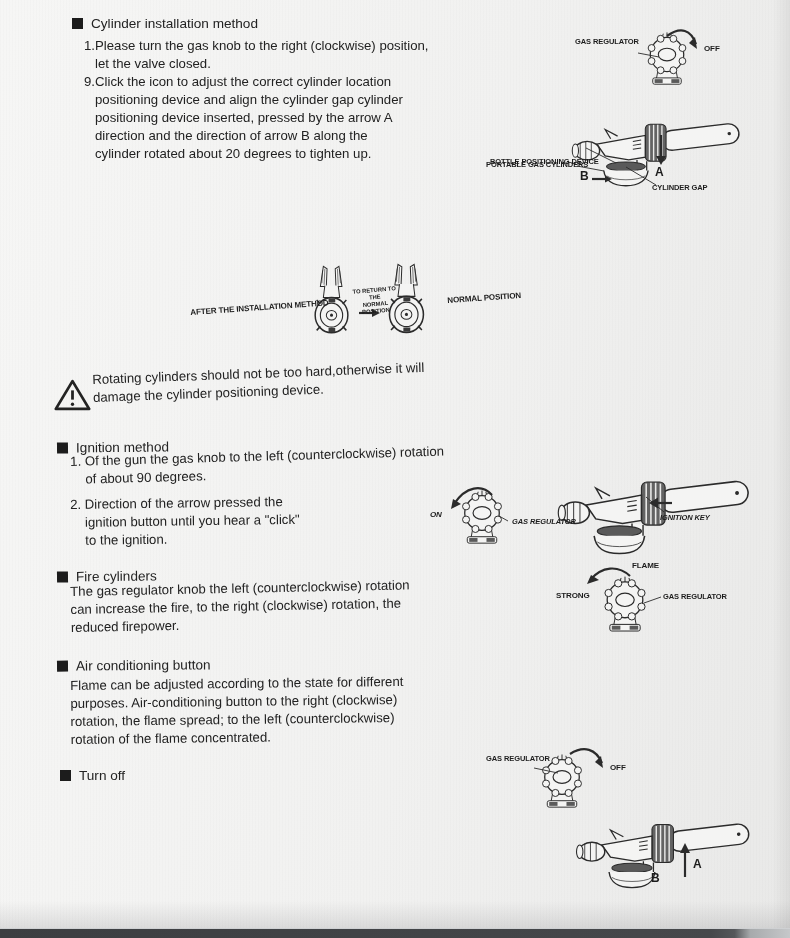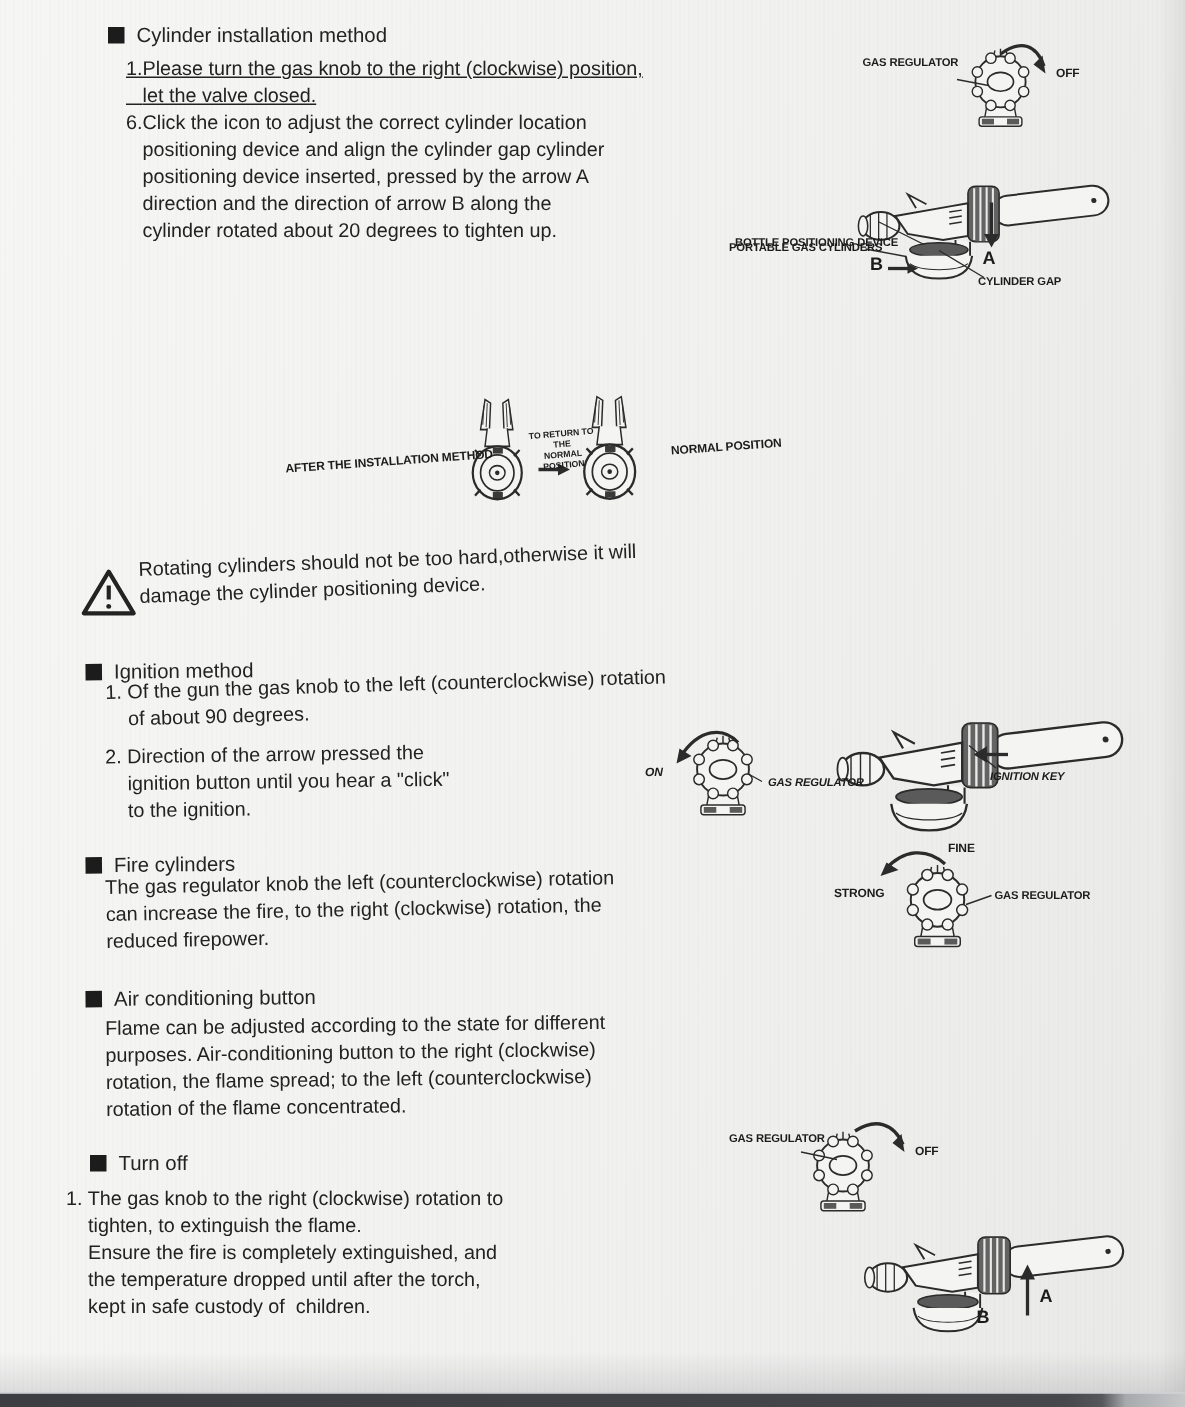--- a/index.html
+++ b/index.html
@@ -104,23 +104,23 @@
     </symbol>
   </defs>
 </svg>
 
 <div class="page">
 
   <div class="sec-head" style="left:72px;top:16px;">
     <span class="bullet"></span>
     <span>Cylinder installation method</span>
   </div>
-  <div class="txt" style="left:84px;top:37px;text-decoration:underline;">1.Please turn the gas knob to the right (clockwise) position,
+  <div class="txt" style="left:84px;top:37px;">1.Please turn the gas knob to the right (clockwise) position,
    let the valve closed.</div>
-  <div class="txt" style="left:84px;top:73px;">6.Click the icon to adjust the correct cylinder location
+  <div class="txt" style="left:84px;top:73px;">9.Click the icon to adjust the correct cylinder location
    positioning device and align the cylinder gap cylinder
    positioning device inserted, pressed by the arrow A
    direction and the direction of arrow B along the
    cylinder rotated about 20 degrees to tighten up.</div>
 
   <div class="fig" style="left:563px;top:24px;width:225px;height:82px;">
     <svg class="art" width="225" height="82" viewBox="0 0 225 82">
       <use href="#sym-knobtop" x="73" y="4" width="62" height="60"></use>
       <line class="ldr" x1="75" y1="29" x2="96" y2="33"></line>
       <path class="arr" d="M104 12 C118 2 128 6 133 20"></path>
@@ -205,44 +205,39 @@
 can increase the fire, to the right (clockwise) rotation, the
 reduced firepower.</div>
 
   <div class="fig" style="left:550px;top:558px;width:240px;height:92px;">
     <svg class="art" width="240" height="92" viewBox="0 0 240 92">
       <use href="#sym-knobtop" x="42" y="14" width="66" height="63"></use>
       <path class="arr" d="M80 18 C68 7 52 8 40 22"></path>
       <polygon points="37,26 41,17 49,22"></polygon>
       <line class="ldr" x1="111" y1="39" x2="94" y2="45"></line>
     </svg>
-    <span class="flabel md" style="left:82px;top:3px;">FINE</span>
+    <span class="flabel md" style="left:82px;top:3px;">FLAME</span>
     <span class="flabel md" style="left:6px;top:33px;">STRONG</span>
     <span class="flabel" style="left:113px;top:34px;">GAS REGULATOR</span>
   </div>
 
   <div class="sec-head" style="left:57px;top:658px;transform:rotate(-0.5deg);">
     <span class="bullet"></span>
     <span>Air conditioning button</span>
   </div>
   <div class="txt" style="left:70px;top:677px;transform:rotate(-0.7deg);">Flame can be adjusted according to the state for different
 purposes. Air-conditioning button to the right (clockwise)
 rotation, the flame spread; to the left (counterclockwise)
 rotation of the flame concentrated.</div>
 
 
   <div class="sec-head" style="left:60px;top:768px;justify-content:flex-end;">
     <span class="bullet"></span>
     <span>Turn off</span>
   </div>
-  <div class="txt" style="left:44px;top:790px;">1. The gas knob to the right (clockwise) rotation to
-    tighten, to extinguish the flame.
-    Ensure the fire is completely extinguished, and
-    the temperature dropped until after the torch,
-    kept in safe custody of  children.</div>
 
   <div class="fig" style="left:470px;top:742px;width:215px;height:80px;">
     <svg class="art" width="215" height="80" viewBox="0 0 215 80">
       <use href="#sym-knobtop" x="60" y="8" width="64" height="61"></use>
       <line class="ldr" x1="64" y1="26" x2="88" y2="31"></line>
       <path class="arr" d="M100 12 C114 3 126 7 132 21"></path>
       <polygon points="133,26 125,20 131,14"></polygon>
     </svg>
     <span class="flabel" style="left:16px;top:12px;">GAS REGULATOR</span>
     <span class="flabel md" style="left:140px;top:21px;">OFF</span>

